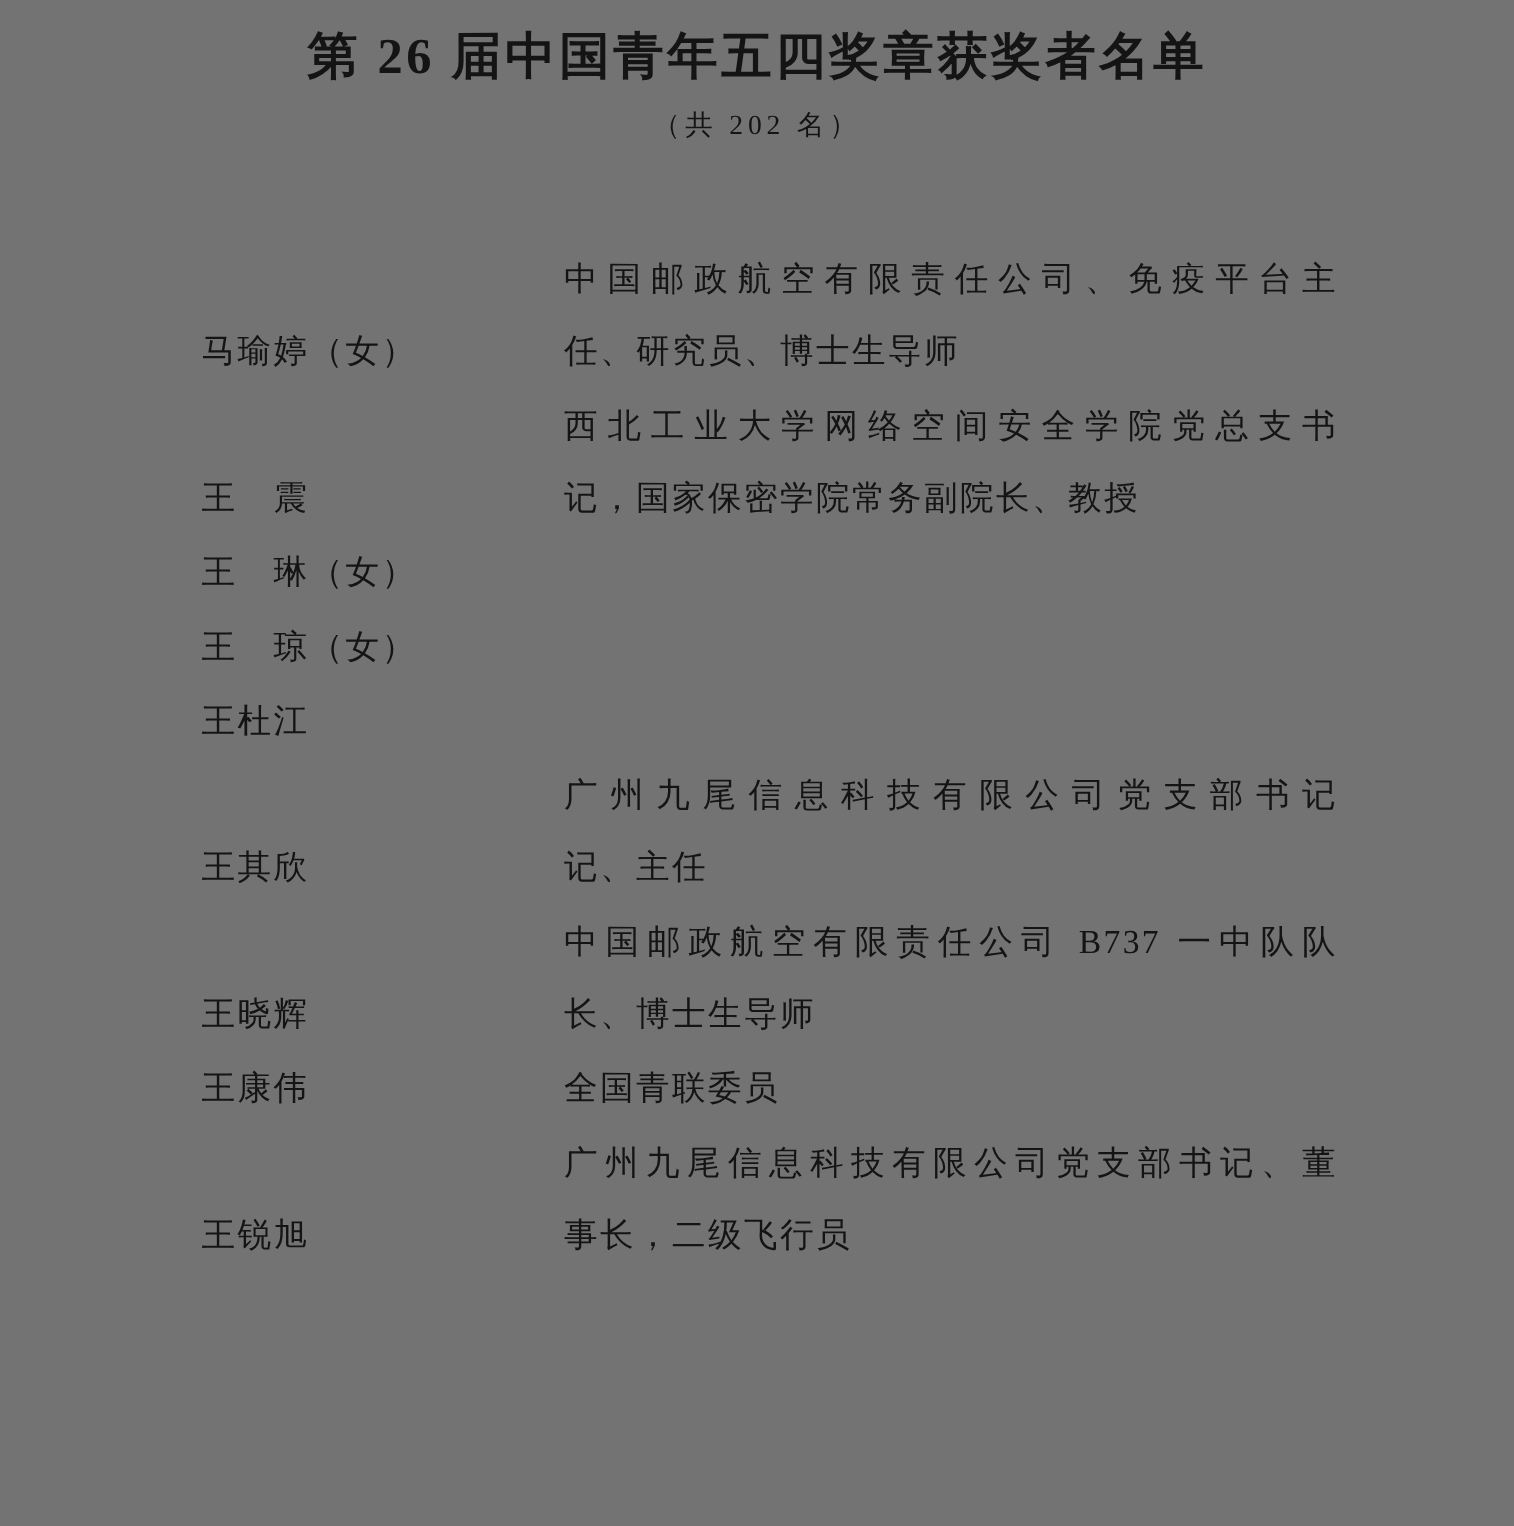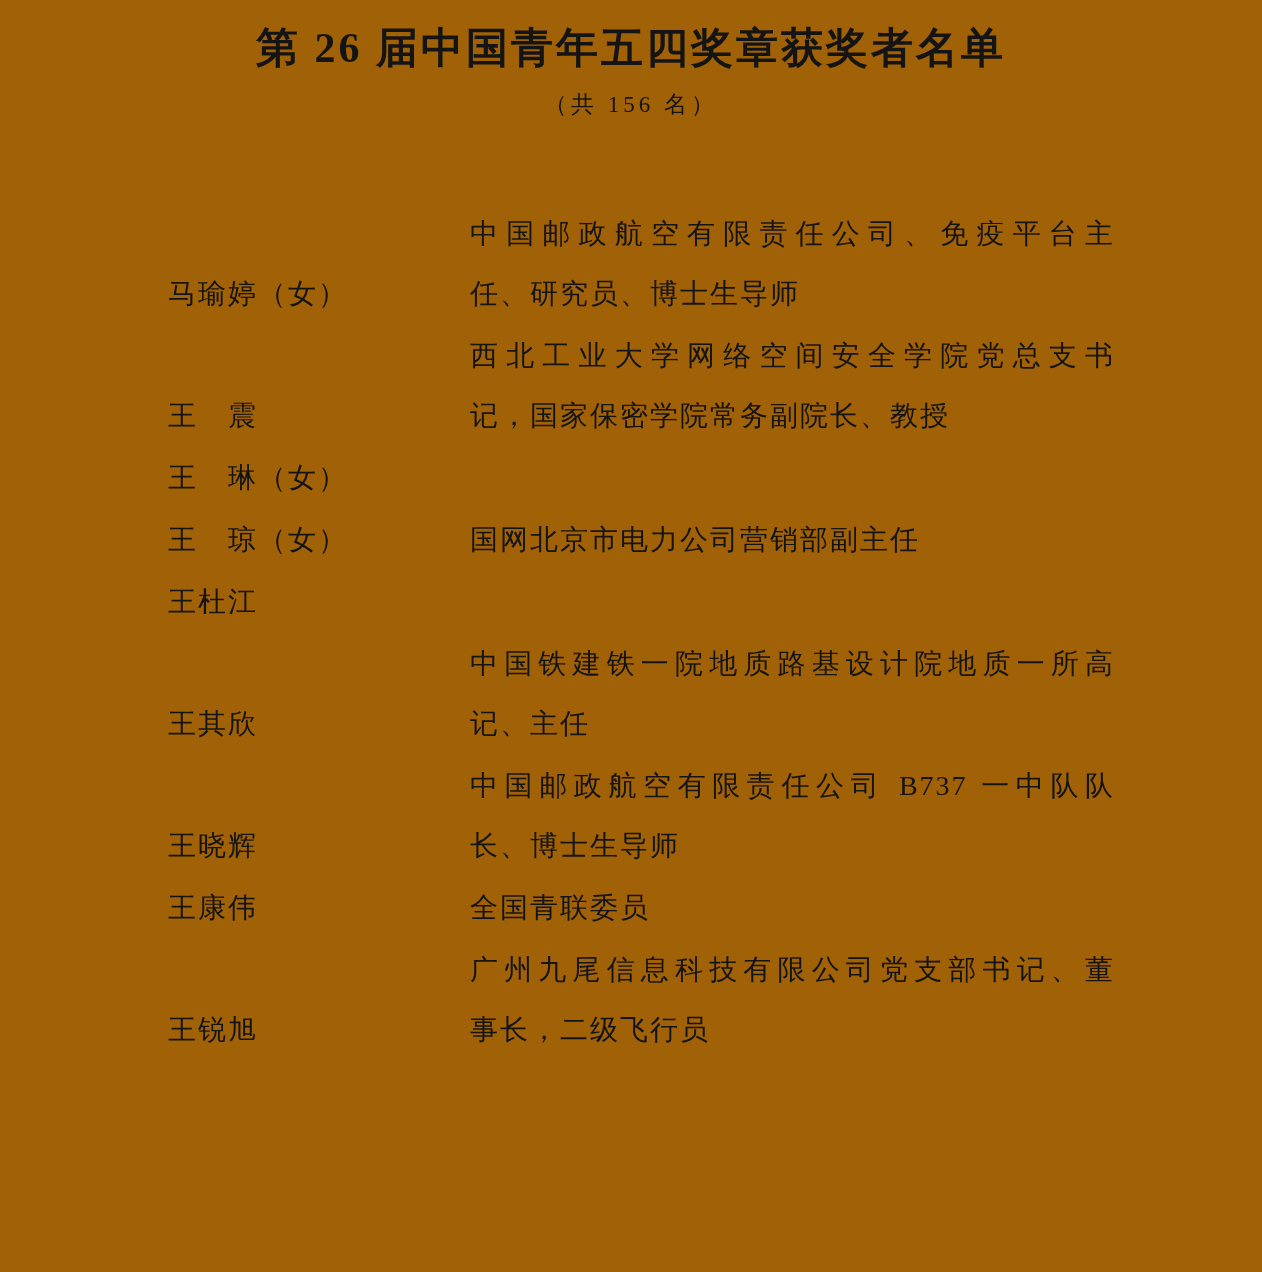--- a/index.html
+++ b/index.html
@@ -4,21 +4,21 @@
 <style>
   html, body {
     margin: 0;
     padding: 0;
     background: #ffffff;
   }
   .page {
     position: relative;
     width: 1262px;
     height: 1272px;
-    background: #a16207;
+    background: #737373;
     color: #141414;
     font-family: "Liberation Serif", "DejaVu Serif", serif;
     overflow: hidden;
   }
   .doc-title {
     padding-top: 22px;
     text-align: center;
     font-size: 42px;
     font-weight: 700;
     letter-spacing: 3px;
@@ -61,21 +61,21 @@
     text-align: justify;
     text-align-last: justify;
   }
 </style>
 </head>
 <body>
 
 <div class="page">
 
   <div class="doc-title">第 26 届中国青年五四奖章获奖者名单</div>
-  <div class="doc-subtitle">（共 156 名）</div>
+  <div class="doc-subtitle">（共 202 名）</div>
 
   <div class="awardee-list">
 
     <div class="entry">
       <div class="name-col">马瑜婷（女）</div>
       <div class="desc-col">
         <div class="desc-line fill">中国邮政航空有限责任公司、免疫平台主</div>
         <div class="desc-line">任、研究员、博士生导师</div>
       </div>
     </div>
@@ -87,33 +87,30 @@
         <div class="desc-line">记，国家保密学院常务副院长、教授</div>
       </div>
     </div>
 
     <div class="entry">
       <div class="name-col">王　琳（女）</div>
     </div>
 
     <div class="entry">
       <div class="name-col">王　琼（女）</div>
-      <div class="desc-col">
-        <div class="desc-line">国网北京市电力公司营销部副主任</div>
-      </div>
     </div>
 
     <div class="entry">
       <div class="name-col">王杜江</div>
     </div>
 
     <div class="entry">
       <div class="name-col">王其欣</div>
       <div class="desc-col">
-        <div class="desc-line fill">中国铁建铁一院地质路基设计院地质一所高</div>
+        <div class="desc-line fill">广州九尾信息科技有限公司党支部书记</div>
         <div class="desc-line">记、主任</div>
       </div>
     </div>
 
     <div class="entry">
       <div class="name-col">王晓辉</div>
       <div class="desc-col">
         <div class="desc-line fill">中国邮政航空有限责任公司 B737 一中队队</div>
         <div class="desc-line">长、博士生导师</div>
       </div>

